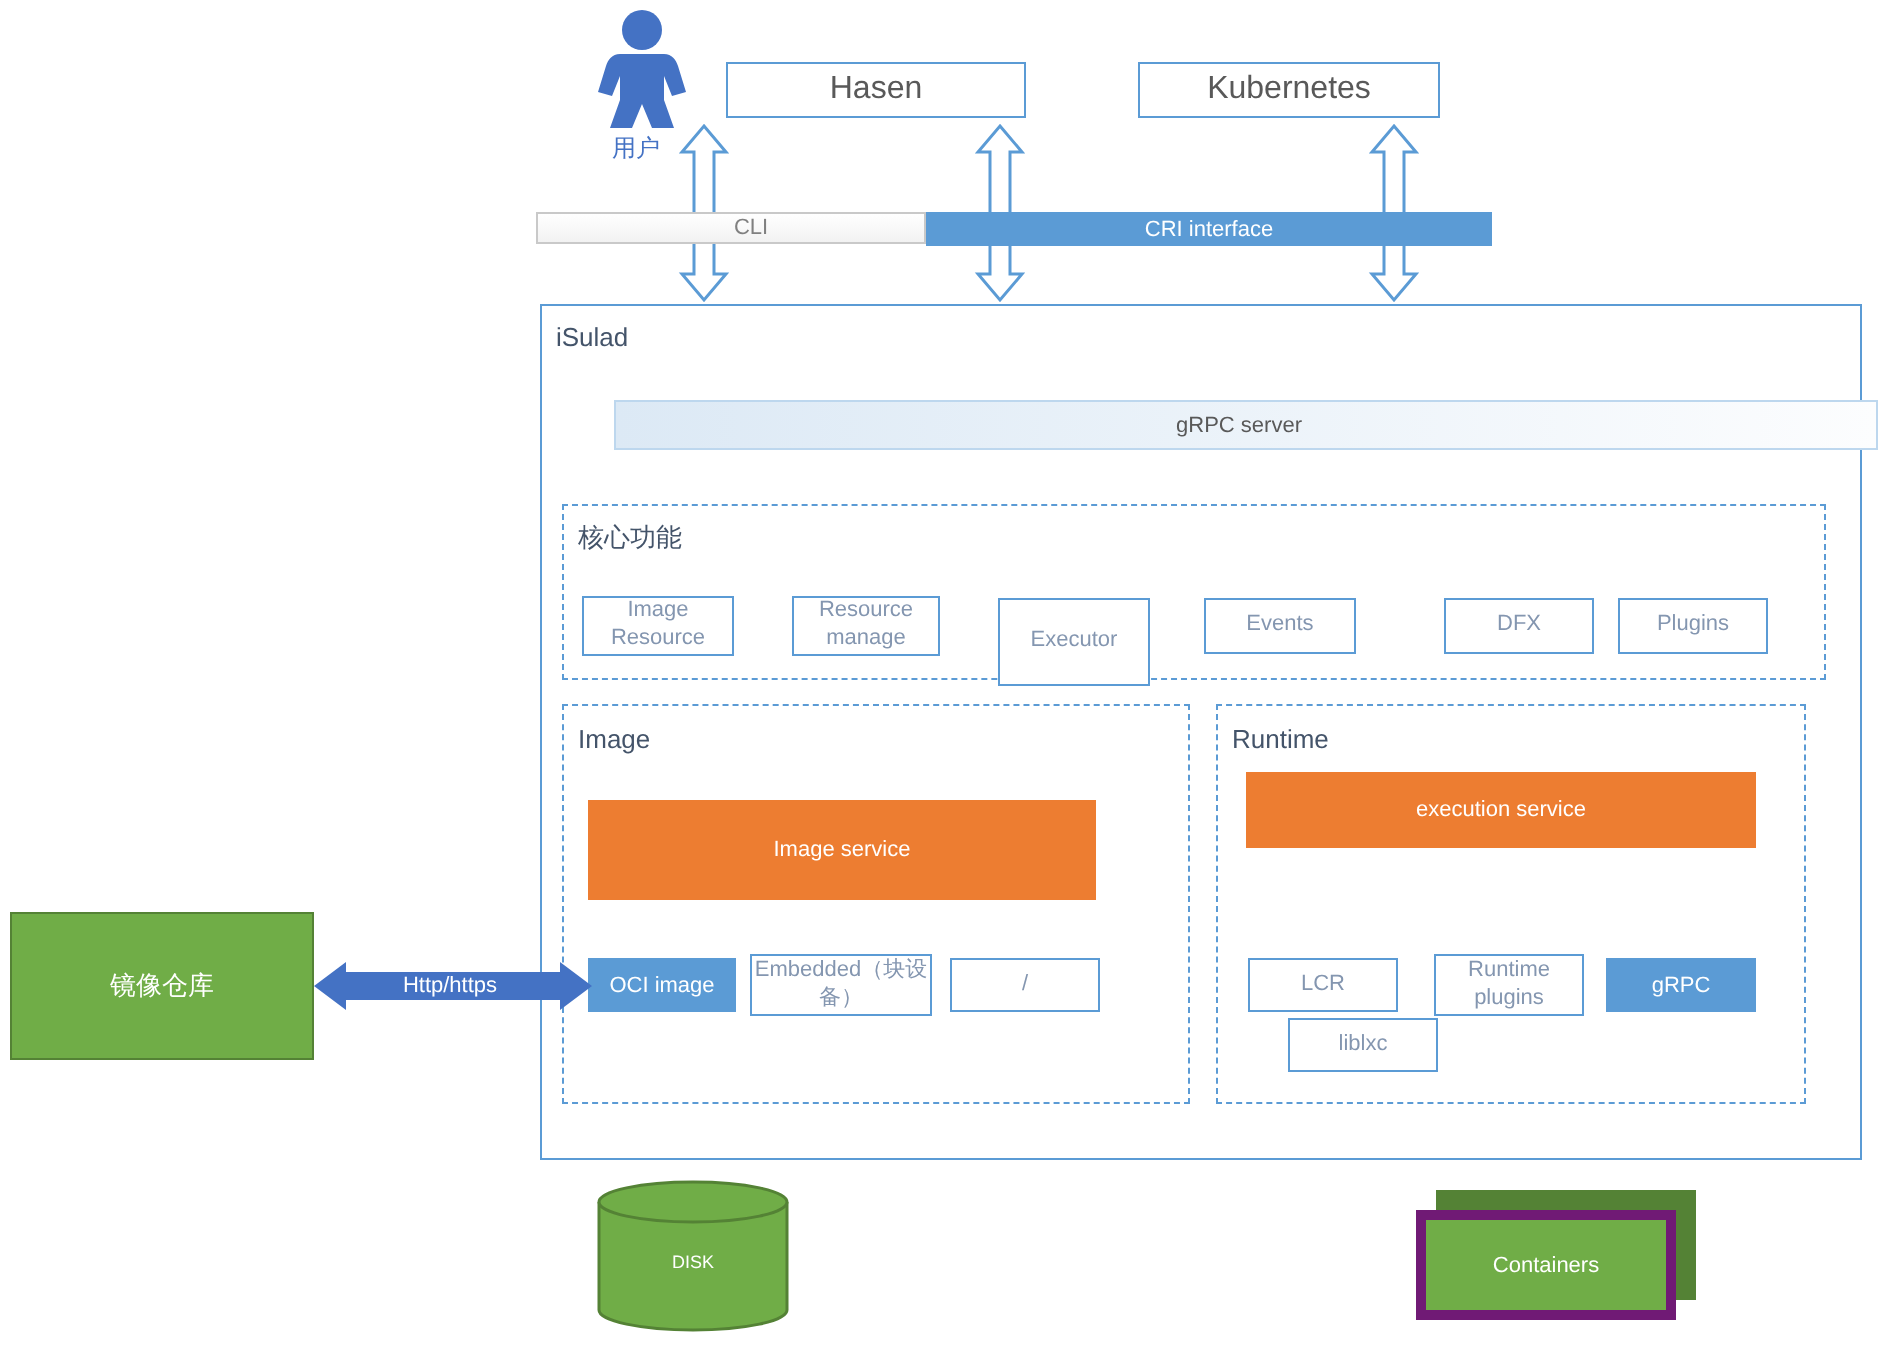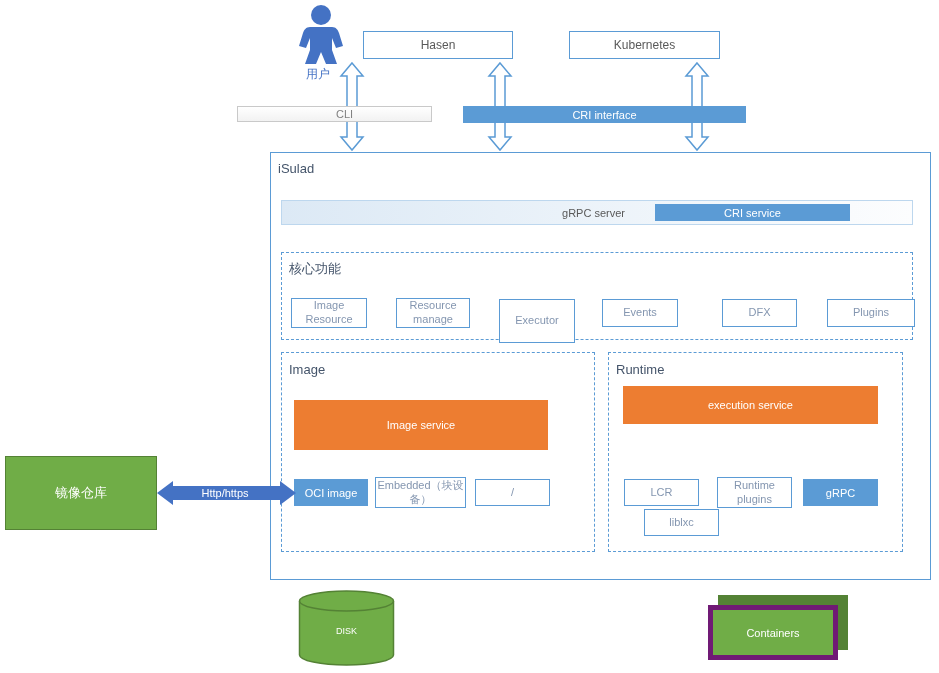--- a/index.html
+++ b/index.html
@@ -1,29 +1,29 @@
 <!DOCTYPE html>
 <html><head>
 <meta charset="utf-8">
 <style>
   html,body{margin:0;padding:0;background:#fff;}
   .stage{position:relative;width:939px;height:673px;background:#ffffff;
          font-family:"Liberation Sans",sans-serif;overflow:hidden;}
   .abs{position:absolute;box-sizing:border-box;z-index:10;}
   .flexc{display:flex;align-items:center;justify-content:center;text-align:center;}
-  .box{border:1px solid #5B9BD5;background:#fff;color:#595959;font-size:12px;}
+  .box{border:1px solid #5B9BD5;background:#fff;color:#595959;font-size:16px;}
   .sbox{border:1px solid #5B9BD5;background:#fff;color:#8496B0;font-size:11px;line-height:1.25;}
   .bluefill{background:#5B9BD5;color:#fff;font-size:11px;}
   .orange{background:#ED7D31;color:#fff;font-size:11px;}
   .dashed{border:1px dashed #5B9BD5;background:transparent;}
   .title{color:#44546A;font-size:13px;}
   .svglayer{position:absolute;left:0;top:0;z-index:5;}
   .svgtop{position:absolute;left:0;top:0;z-index:12;pointer-events:none;}
   .isulad{border:1px solid #5B9BD5;background:#fff;z-index:1;}
-  .grpcbar{border:1px solid #BDD7EE;background:linear-gradient(to right,#DCE9F5,#FCFDFE);}
+  .grpcbar{border:1px solid #BDD7EE;background:linear-gradient(to right,#DCE9F5,#FCFDFE);margin-left:26px;}
   .grpctext{position:absolute;right:287px;top:50%;transform:translateY(-50%);color:#595959;font-size:11px;}
   .clibar{border:1px solid #C9C9C9;background:linear-gradient(#ffffff,#F2F2F2);color:#808080;font-size:11px;}
   .greenbox{background:#70AD47;border:1px solid #548235;color:#fff;font-size:13px;}
   .cback{background:#548235;}
   .cfront{background:#70AD47;border:5px solid #701a75;color:#fff;font-size:11px;}
   .userlabel{color:#4472C4;font-size:12px;}
   .whitesmall{color:#fff;font-size:9px;text-align:center;}
   .httplabel{color:#fff;font-size:11px;text-align:center;z-index:14;}
 </style>
 </head>
@@ -50,57 +50,54 @@
 
   <div class="abs userlabel" style="left:306px;top:66px;width:34px;">用户</div>
 
   <div class="abs box flexc" style="left:363px;top:31px;width:150px;height:28px;">
     <span>Hasen</span>
   </div>
   <div class="abs box flexc" style="left:569px;top:31px;width:151px;height:28px;">
     <span>Kubernetes</span>
   </div>
 
-  <div class="abs clibar flexc" style="left:237px;top:106px;width:195px;height:16px;padding-left:20px;">
+  <div class="abs clibar flexc" style="left:268px;top:106px;width:195px;height:16px;padding-left:20px;">
     <span>CLI</span>
   </div>
 
   <div class="abs bluefill flexc" style="left:463px;top:106px;width:283px;height:17px;">
     <span>CRI interface</span>
   </div>
 
   <div class="abs isulad" style="left:270px;top:152px;width:661px;height:428px;"></div>
   <div class="abs title" style="left:278px;top:161px;">iSulad</div>
 
   <div class="abs grpcbar" style="left:281px;top:200px;width:632px;height:25px;">
     <span class="grpctext">gRPC server</span>
-  </div>
-  <div class="abs bluefill flexc" style="left:655px;top:204px;width:195px;height:17px;">
-    <span>CRI service</span>
   </div>
 
   <div class="abs dashed" style="left:281px;top:252px;width:632px;height:88px;"></div>
   <div class="abs title" style="left:289px;top:260px;">核心功能</div>
 
   <div class="abs sbox flexc" style="left:291px;top:298px;width:76px;height:30px;">
     <span>Image Resource</span>
   </div>
   <div class="abs sbox flexc" style="left:396px;top:298px;width:74px;height:30px;">
     <span>Resource manage</span>
   </div>
   <div class="abs sbox flexc" style="left:499px;top:299px;width:76px;height:44px;">
     <span>Executor</span>
   </div>
   <div class="abs sbox flexc" style="left:602px;top:299px;width:76px;height:28px;">
     <span>Events</span>
   </div>
   <div class="abs sbox flexc" style="left:722px;top:299px;width:75px;height:28px;">
     <span>DFX</span>
   </div>
-  <div class="abs sbox flexc" style="left:827px;top:299px;width:88px;height:28px;">
+  <div class="abs sbox flexc" style="left:809px;top:299px;width:75px;height:28px;">
     <span>Plugins</span>
   </div>
 
   <div class="abs dashed" style="left:281px;top:352px;width:314px;height:200px;"></div>
   <div class="abs title" style="left:289px;top:362px;text-align:right;">Image</div>
   <div class="abs orange flexc" style="left:294px;top:400px;width:254px;height:50px;">
     <span>Image service</span>
   </div>
   <div class="abs bluefill flexc" style="left:294px;top:479px;width:74px;height:27px;">
     <span>OCI image</span>

